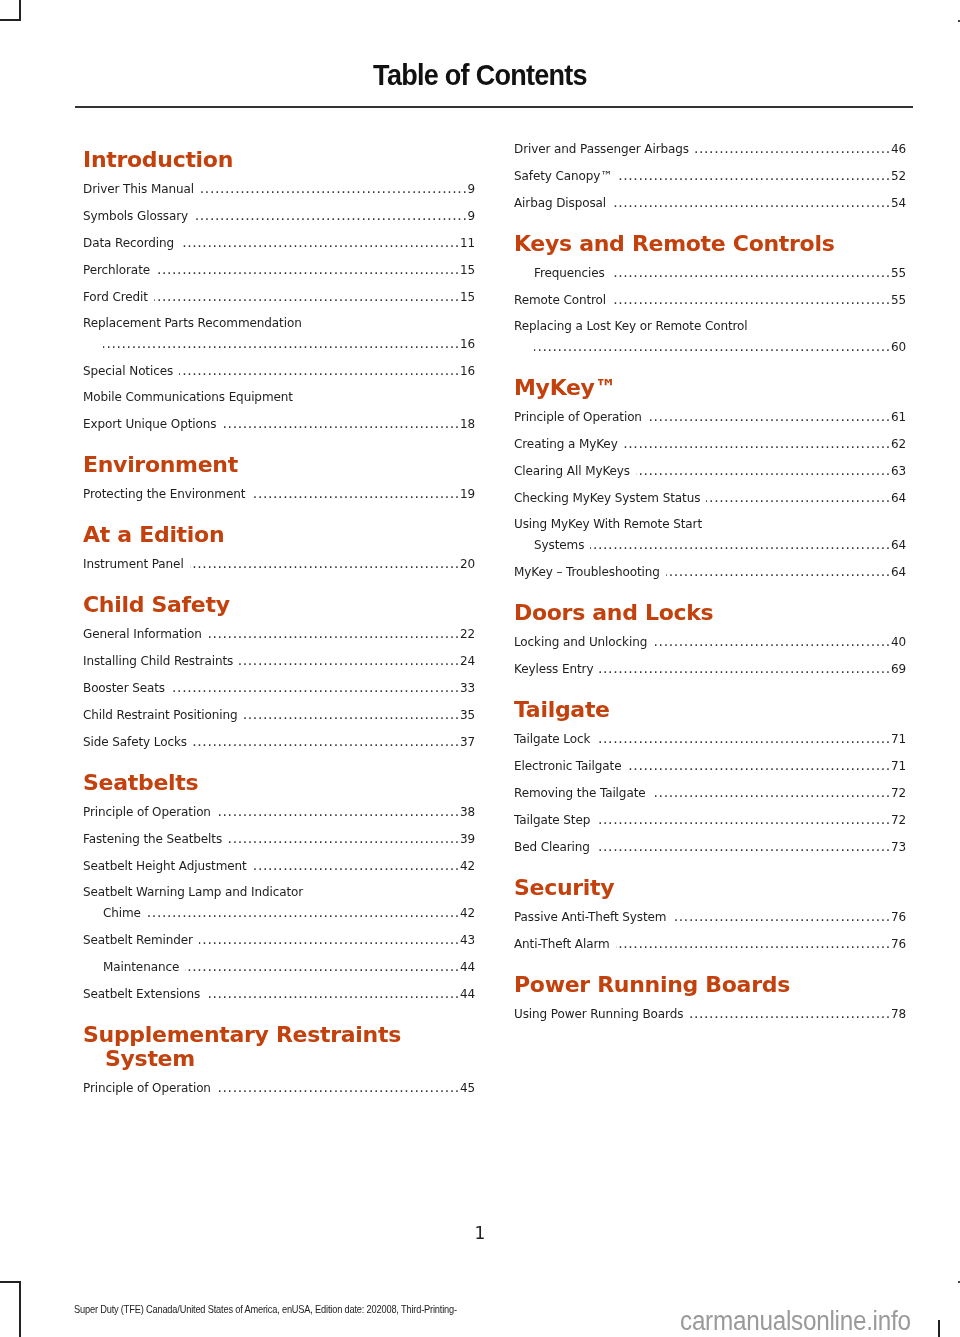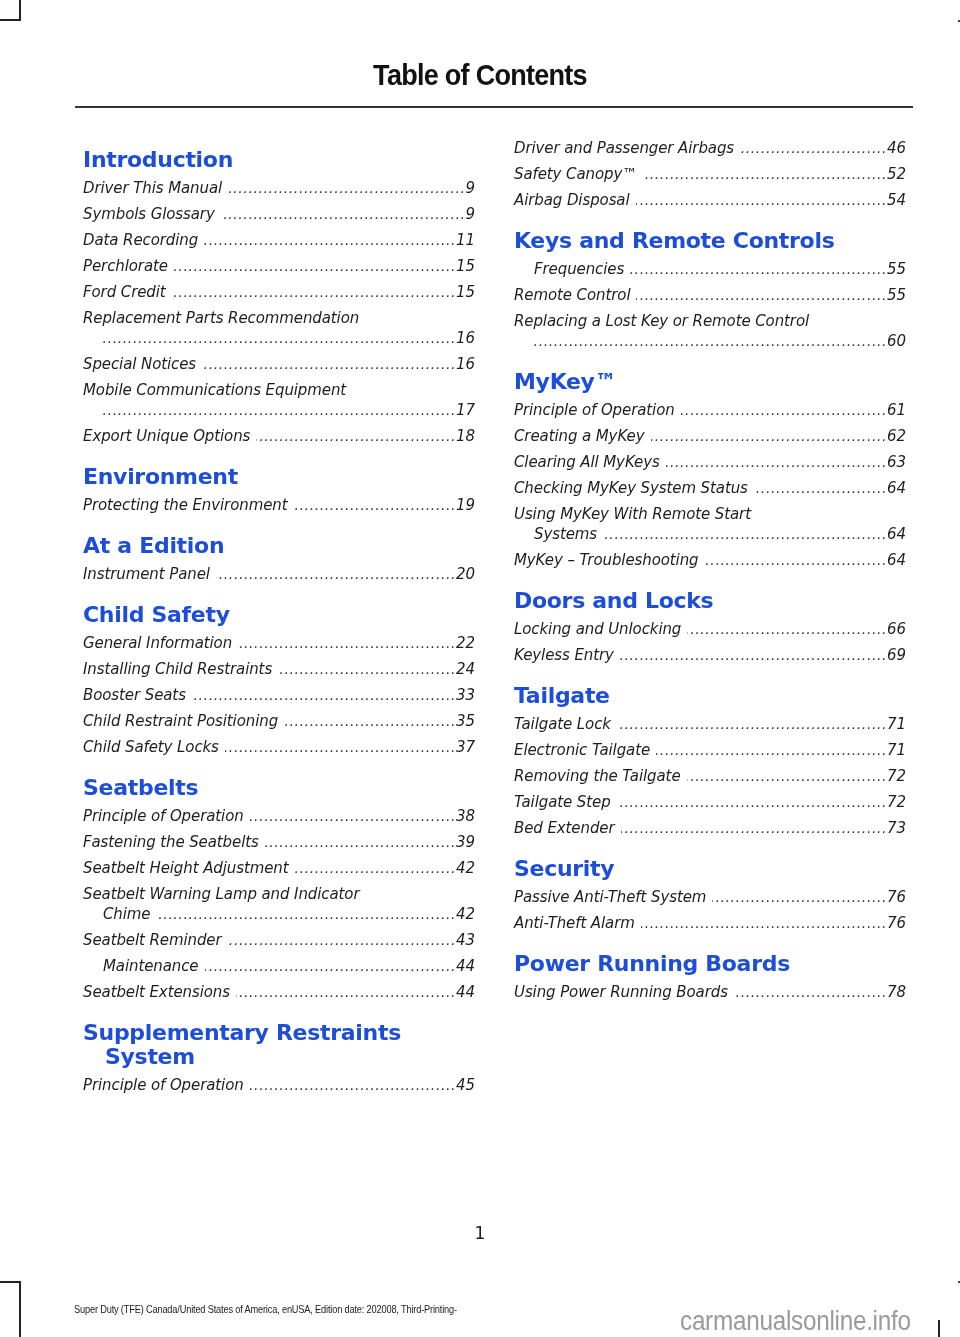--- a/index.html
+++ b/index.html
@@ -79,33 +79,32 @@
     .col-left { left: 83px; }
     .col-right { left: 514px; }
 
     .section { margin-bottom: 19px; }
     .section-heading {
       font-family: "DejaVu Sans", sans-serif;
       font-weight: bold;
       font-size: 22px;
       line-height: 24px;
       letter-spacing: -0.3px;
-      color: #1d4ed8;
+      color: #c2410c;
       margin: 5px 0 6px 0;
       padding-left: 22px;
       text-indent: -22px;
     }
     .toc-entry {
       position: relative;
-      font-size: 15px;
+      font-size: 12px;
       line-height: 20px;
       margin-bottom: 6px;
       color: #1e1e1e;
       letter-spacing: -0.1px;
-      font-style: italic;
     }
     .toc-entry .line {
       display: flex;
       align-items: baseline;
       white-space: nowrap;
     }
     .toc-entry .label {
       flex: 0 0 auto;
       padding-right: 6px;
     }
@@ -223,24 +222,20 @@
       </div>
       <div class="toc-entry">
         <div class="line">
           <span class="label">Special Notices</span>
           <span class="dots"></span>
           <span class="page">16</span>
         </div>
       </div>
       <div class="toc-entry wrapped">
         <span class="first-line">Mobile Communications Equipment</span>
-        <div class="line">
-          <span class="dots"></span>
-          <span class="page">17</span>
-        </div>
       </div>
       <div class="toc-entry">
         <div class="line">
           <span class="label">Export Unique Options</span>
           <span class="dots"></span>
           <span class="page">18</span>
         </div>
       </div>
     </div>
     <div class="section">
@@ -288,21 +283,21 @@
       </div>
       <div class="toc-entry">
         <div class="line">
           <span class="label">Child Restraint Positioning</span>
           <span class="dots"></span>
           <span class="page">35</span>
         </div>
       </div>
       <div class="toc-entry">
         <div class="line">
-          <span class="label">Child Safety Locks</span>
+          <span class="label">Side Safety Locks</span>
           <span class="dots"></span>
           <span class="page">37</span>
         </div>
       </div>
     </div>
     <div class="section">
       <div class="section-heading">Seatbelts</div>
       <div class="toc-entry">
         <div class="line">
           <span class="label">Principle of Operation</span>
@@ -458,21 +453,21 @@
           <span class="page">64</span>
         </div>
       </div>
     </div>
     <div class="section">
       <div class="section-heading">Doors and Locks</div>
       <div class="toc-entry">
         <div class="line">
           <span class="label">Locking and Unlocking</span>
           <span class="dots"></span>
-          <span class="page">66</span>
+          <span class="page">40</span>
         </div>
       </div>
       <div class="toc-entry">
         <div class="line">
           <span class="label">Keyless Entry</span>
           <span class="dots"></span>
           <span class="page">69</span>
         </div>
       </div>
     </div>
@@ -501,21 +496,21 @@
       </div>
       <div class="toc-entry">
         <div class="line">
           <span class="label">Tailgate Step</span>
           <span class="dots"></span>
           <span class="page">72</span>
         </div>
       </div>
       <div class="toc-entry">
         <div class="line">
-          <span class="label">Bed Extender</span>
+          <span class="label">Bed Clearing</span>
           <span class="dots"></span>
           <span class="page">73</span>
         </div>
       </div>
     </div>
     <div class="section">
       <div class="section-heading">Security</div>
       <div class="toc-entry">
         <div class="line">
           <span class="label">Passive Anti-Theft System</span>

